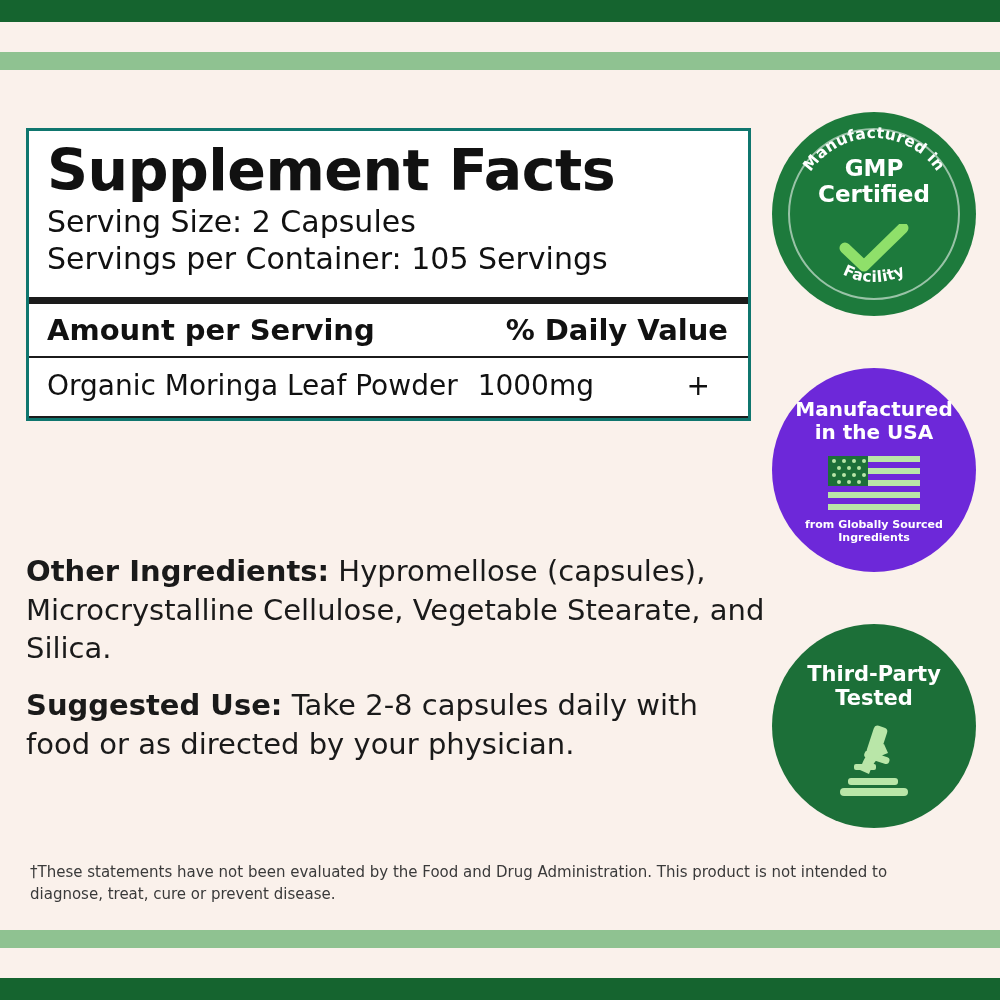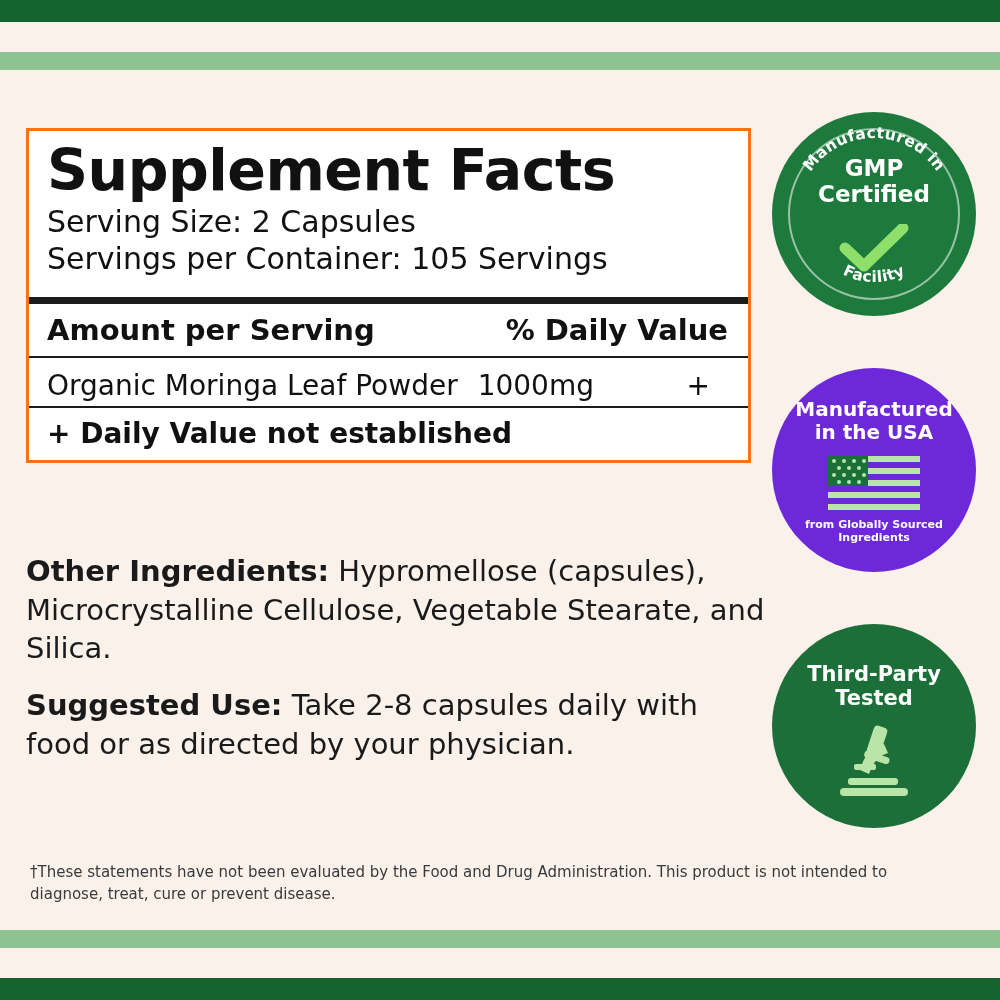--- a/index.html
+++ b/index.html
@@ -49,21 +49,21 @@
     height: 22px;
     background: #15642f;
   }
 
   
   .facts-panel {
     position: absolute;
     left: 26px;
     top: 128px;
     width: 725px;
-    border: 3px solid #f97316;
+    border: 3px solid #0f766e;
     background: #ffffff;
     box-sizing: border-box;
   }
   .facts-title {
     font-size: 57px;
     font-weight: bold;
     color: #111;
     letter-spacing: -0.5px;
     padding: 10px 0 2px 18px;
     line-height: 1.05;
@@ -92,21 +92,21 @@
     font-size: 29px;
     font-weight: bold;
     color: #111;
     padding: 9px 20px 9px 18px;
   }
   .ingredient-row {
     display: flex;
     align-items: baseline;
     font-size: 28px;
     color: #111;
-    padding: 11px 20px 4px 18px;
+    padding: 11px 20px 14px 18px;
   }
   .ing-name { flex: 0 0 auto; }
   .ing-amount { margin-left: 20px; }
   .ing-dv { margin-left: auto; padding-right: 18px; }
   .footnote-row {
     font-size: 28px;
     font-weight: bold;
     color: #111;
     padding: 9px 18px 10px 18px;
   }
@@ -277,21 +277,20 @@
       <span>Amount per Serving</span>
       <span>% Daily Value</span>
     </div>
     <div class="rule-thin"></div>
     <div class="ingredient-row">
       <span class="ing-name">Organic Moringa Leaf Powder</span>
       <span class="ing-amount">1000mg</span>
       <span class="ing-dv">+</span>
     </div>
     <div class="rule-thin"></div>
-    <div class="footnote-row">+ Daily Value not established</div>
   </div>
 
   <div class="other-block">
     <span class="lead">Other Ingredients:</span><span> Hypromellose (capsules), Microcrystalline Cellulose, Vegetable Stearate, and Silica.</span>
   </div>
 
   <div class="use-block">
     <span class="lead">Suggested Use:</span><span> Take 2-8 capsules daily with food or as directed by your physician.</span>
   </div>
 

